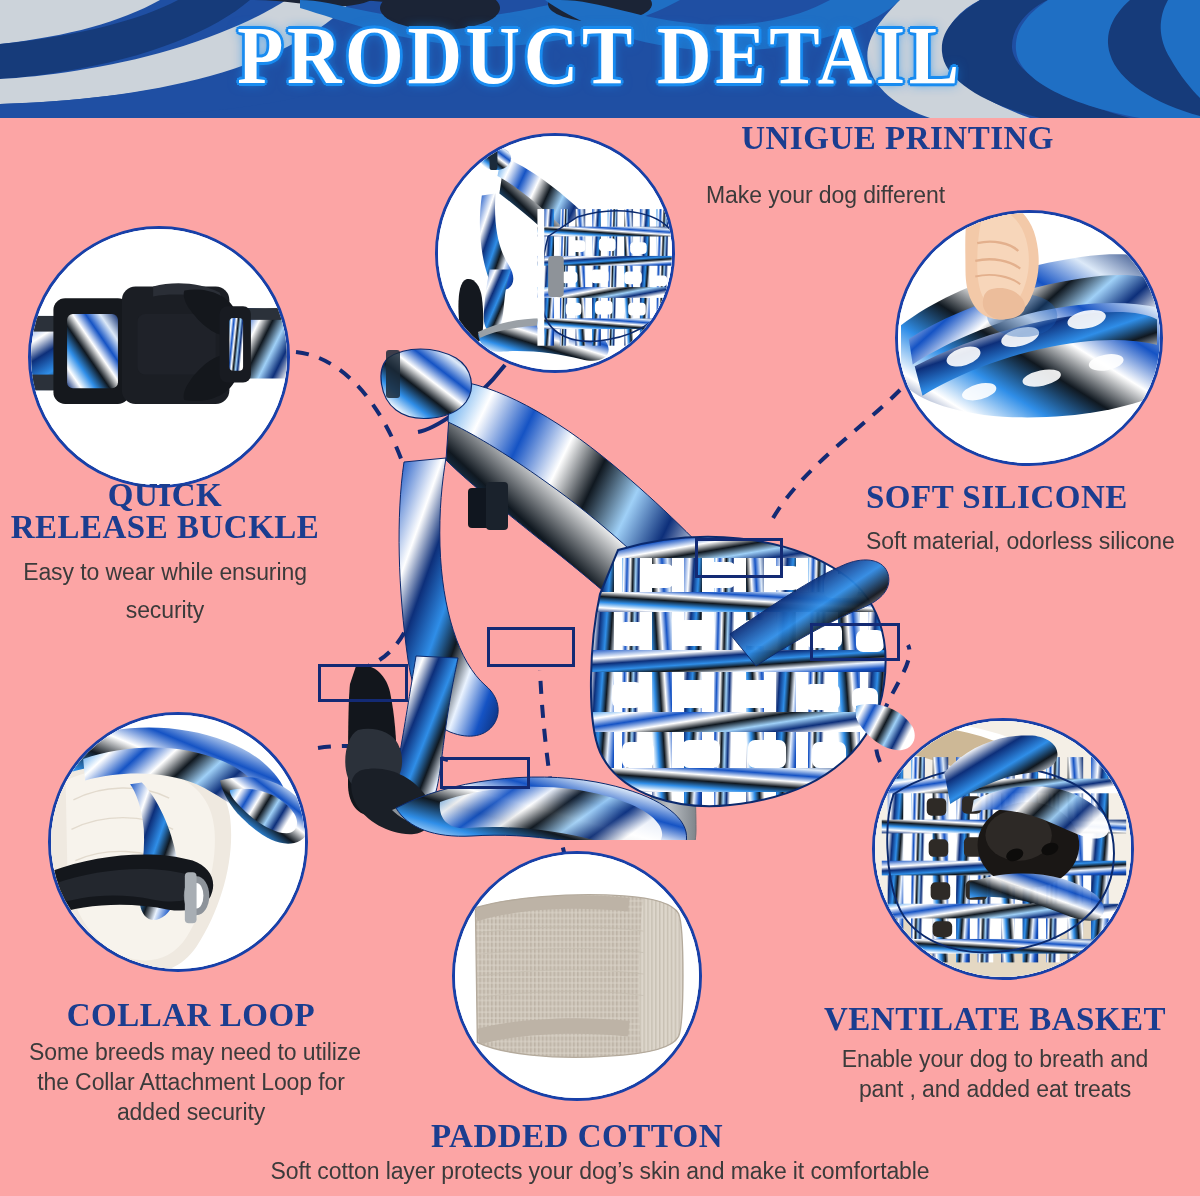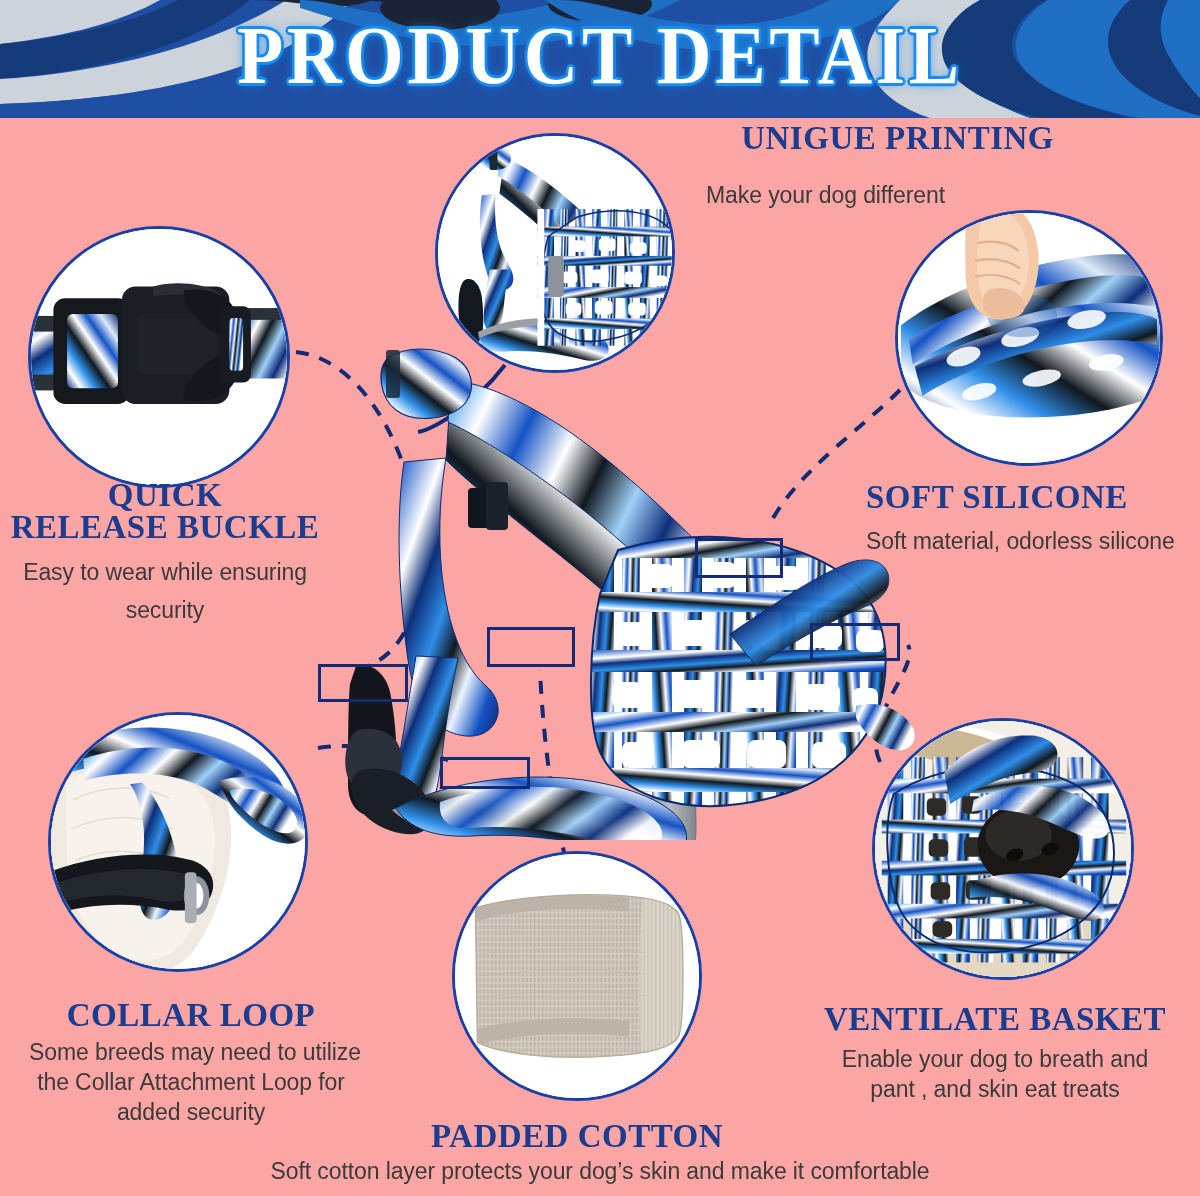--- a/index.html
+++ b/index.html
@@ -513,18 +513,18 @@
   <div class="ftitle" style="left:866px; top:479px; width:334px; text-align:left;">SOFT SILICONE</div>
   <div class="fsub" style="left:866px; top:526px; width:340px; text-align:left;">Soft material, odorless silicone</div>
 
   <div class="ftitle" style="left:0px; top:974px; width:382px; text-align:center;margin-top:23px;">COLLAR LOOP</div>
   <div class="fsub" style="left:0px; top:1037px; width:382px; text-align:center;padding-left:8px;">Some breeds may need to utilize</div>
   <div class="fsub" style="left:0px; top:1067px; width:382px; text-align:center;">the Collar Attachment Loop for</div>
   <div class="fsub" style="left:0px; top:1097px; width:382px; text-align:center;">added security</div>
 
   <div class="ftitle" style="left:790px; top:1001px; width:410px; text-align:center;">VENTILATE BASKET</div>
   <div class="fsub" style="left:790px; top:1044px; width:410px; text-align:center;">Enable your dog to breath and</div>
-  <div class="fsub" style="left:790px; top:1074px; width:410px; text-align:center;">pant , and skin eat treats</div>
+  <div class="fsub" style="left:790px; top:1074px; width:410px; text-align:center;">pant , and added eat treats</div>
 
   <div class="ftitle" style="left:377px; top:1118px; width:400px; text-align:center;">PADDED COTTON</div>
   <div class="fsub" style="left:200px; top:1156px; width:800px; text-align:center;">Soft cotton layer protects your dog’s skin and make it comfortable</div>
 
 </div>
 
 </body></html>

